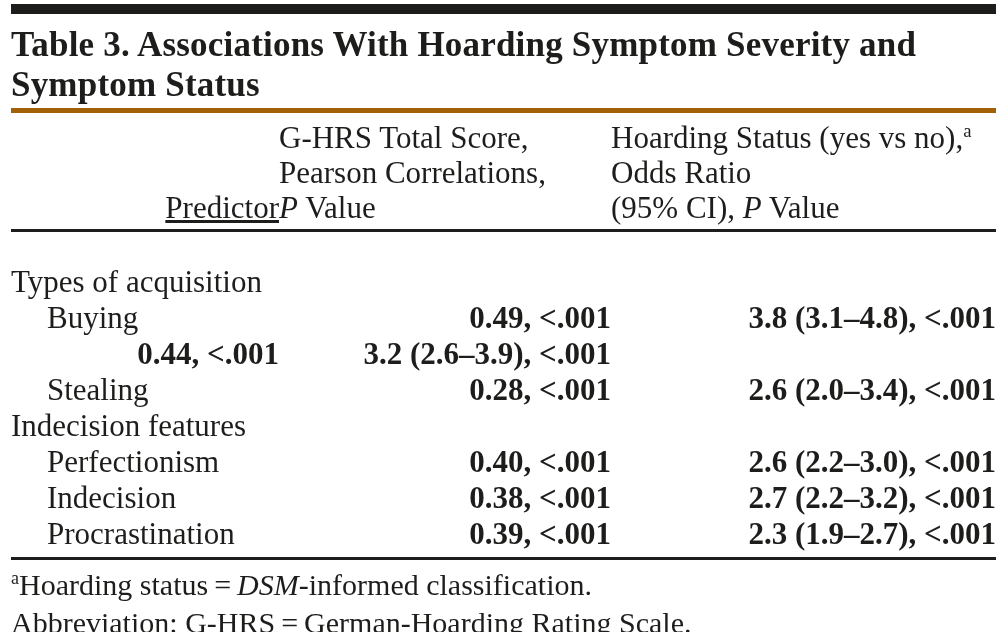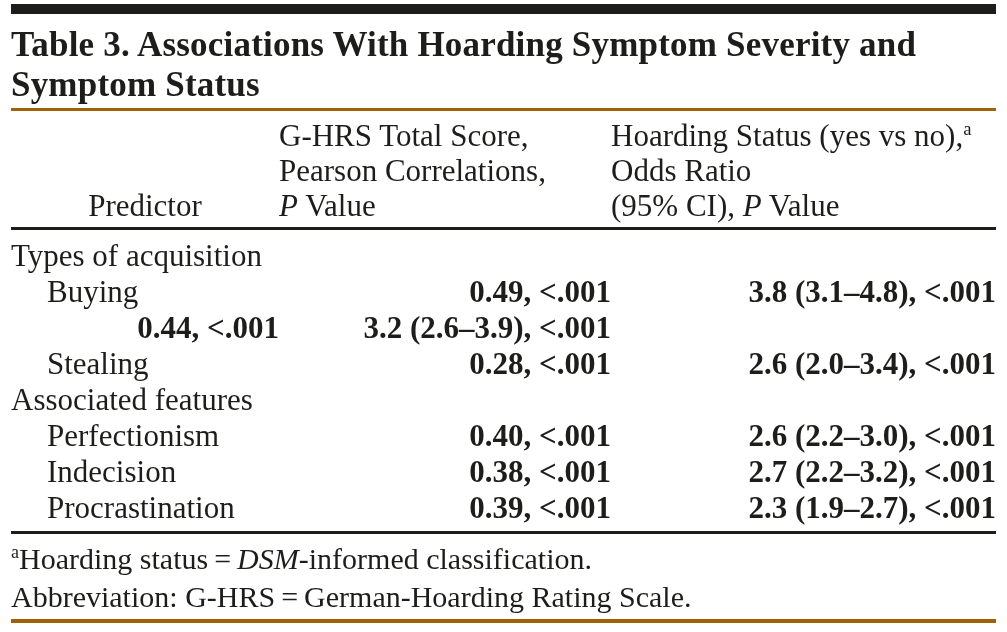--- a/index.html
+++ b/index.html
@@ -14,50 +14,51 @@
 
   .topbar { height: 10px; background: #1d1d1b; }
 
   .title {
     font-size: 35px;
     font-weight: bold;
     line-height: 40px;
     margin-top: 11px;
     letter-spacing: 0.2px;
     padding-bottom: 3px;
-    border-bottom: 3px solid #a16207;
+    border-bottom: 5px solid #a16207;
   }
 
   .grid {
     display: grid;
     grid-template-columns: 268px 332px 1fr;
   }
 
   .thead {
     font-size: 31px;
     line-height: 35px;
     align-items: end;
     padding-top: 7px;
     padding-bottom: 4px;
     border-bottom: 3px solid #1d1d1b;
   }
   .thead .hc { text-align: left; }
-  .thead .h1 { text-align: center; }
+  .thead .h1 { text-align: right; text-decoration: underline; }
 
   sup {
     font-size: 60%;
     line-height: 0;
     vertical-align: super;
   }
 
   .tbody {
     padding-top: 8px;
     padding-bottom: 5px;
     border-bottom: 3px solid #1d1d1b;
     font-size: 31px;
+    margin-top: 24px;
   }
   .row { line-height: 36px; }
   .cell.c1 { text-align: left; }
   .cell.c1.indent { padding-left: 36px; }
   .cell.c2, .cell.c3 { text-align: right; font-weight: bold; }
 
   .footnotes {
     font-size: 30px;
     line-height: 38px;
     padding-top: 6px;
@@ -101,21 +102,21 @@
       <div class="cell c3">3.2 (2.6–3.9), &lt;.001</div>
     </div>
 
     <div class="grid row">
       <div class="cell c1 indent">Stealing</div>
       <div class="cell c2">0.28, &lt;.001</div>
       <div class="cell c3">2.6 (2.0–3.4), &lt;.001</div>
     </div>
 
     <div class="grid row section">
-      <div class="cell c1">Associated features</div>
+      <div class="cell c1">Indecision features</div>
       <div class="cell c2"></div>
       <div class="cell c3"></div>
     </div>
 
     <div class="grid row">
       <div class="cell c1 indent">Perfectionism</div>
       <div class="cell c2">0.40, &lt;.001</div>
       <div class="cell c3">2.6 (2.2–3.0), &lt;.001</div>
     </div>
 

